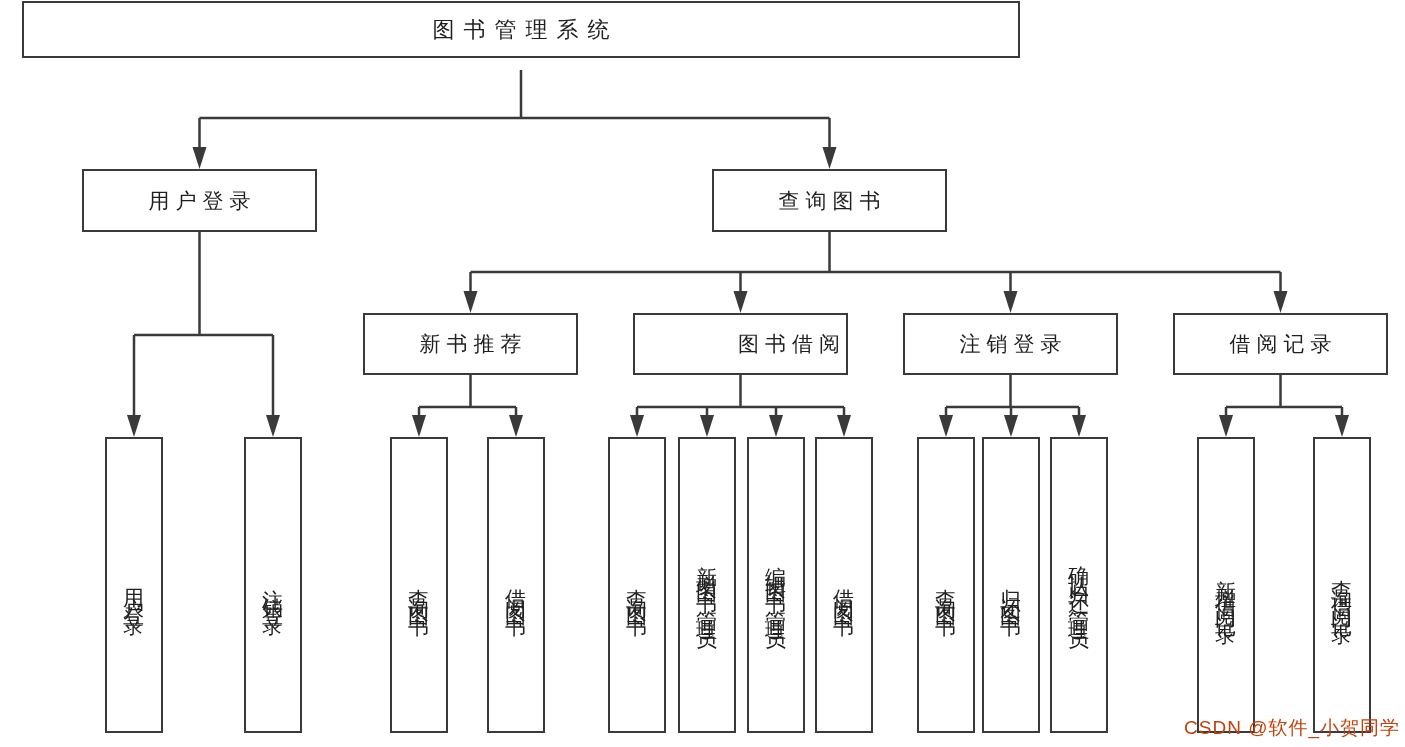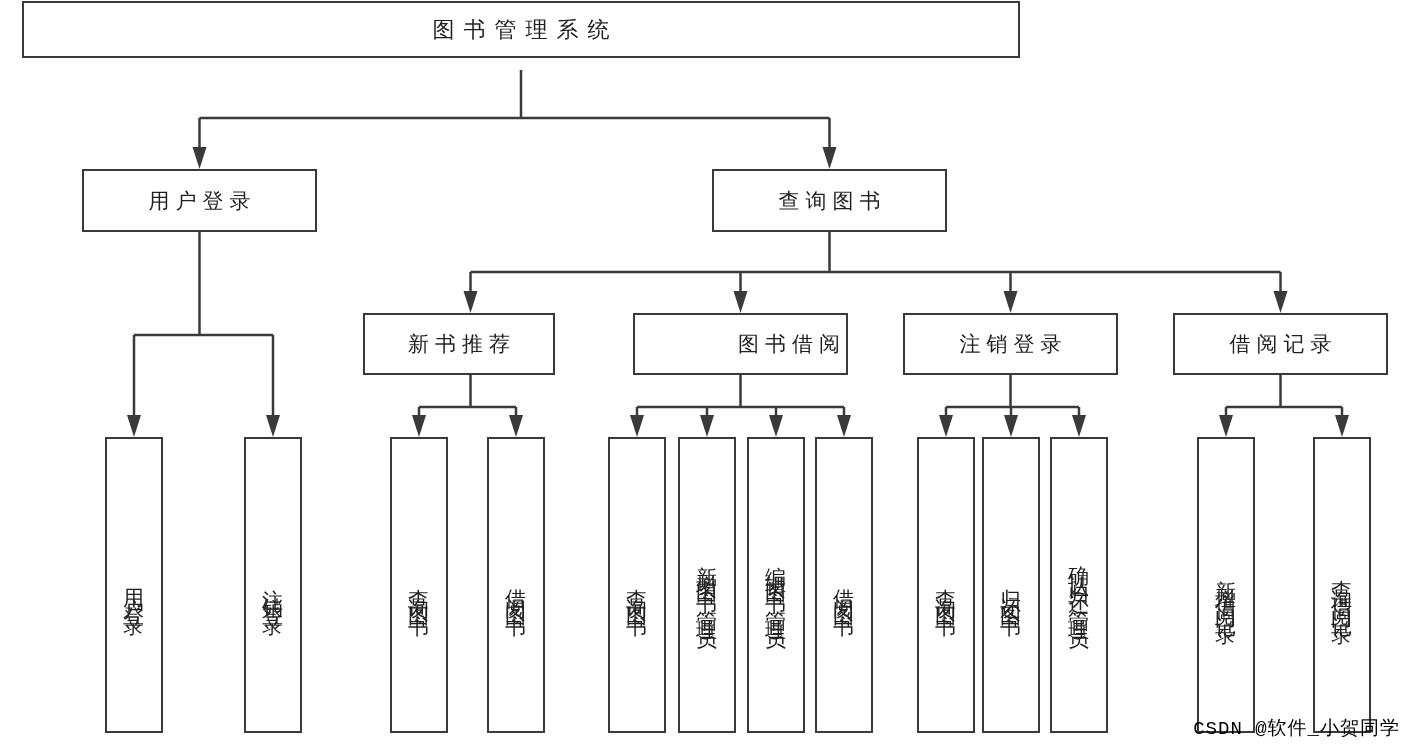--- a/index.html
+++ b/index.html
@@ -19,23 +19,22 @@
     white-space: nowrap; text-indent: 6px;
   }
   .root-box .lbl { font-size: 22px; letter-spacing: 9px; text-indent: 9px; }
   .v-box .lbl {
     writing-mode: vertical-lr; text-orientation: mixed;
     font-size: 21px; letter-spacing: 9px; line-height: 1;
     color: #1f1f1f; margin-bottom: -9px;
   }
   .watermark {
     position: absolute; right: 5px; bottom: 6px;
-    font-size: 19px; color: #000000; letter-spacing: 1px;
+    font-size: 19px; color: #c2410c; letter-spacing: 1px;
     white-space: nowrap;
-    font-family: Liberation Mono, monospace;
   }
 </style>
 </head>
 <body>
 
 <div class="stage">
 
   <svg class="connectors" width="1405" height="747" viewBox="0 0 1405 747">
     <g stroke="#3a3a3a" stroke-width="2.5" fill="none">
 
@@ -106,21 +105,21 @@
     <span class="lbl">图书管理系统</span>
   </div>
 
   <div class="box h-box" style="left:82px; top:169px; width:235px; height:63px;">
     <span class="lbl">用户登录</span>
   </div>
   <div class="box h-box" style="left:712px; top:169px; width:235px; height:63px;">
     <span class="lbl">查询图书</span>
   </div>
 
-  <div class="box h-box" style="left:363px; top:313px; width:192px; height:62px;">
+  <div class="box h-box" style="left:363px; top:313px; width:215px; height:62px;">
     <span class="lbl">新书推荐</span>
   </div>
   <div class="box h-box" style="left:633px; top:313px; width:215px; height:62px;justify-content:flex-end;">
     <span class="lbl">图书借阅</span>
   </div>
   <div class="box h-box" style="left:903px; top:313px; width:215px; height:62px;">
     <span class="lbl">注销登录</span>
   </div>
   <div class="box h-box" style="left:1173px; top:313px; width:215px; height:62px;">
     <span class="lbl">借阅记录</span>

